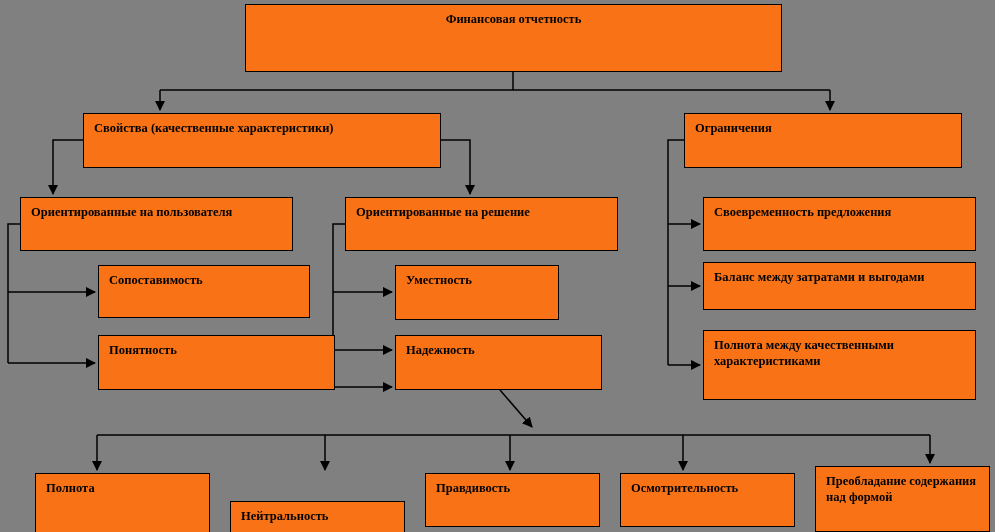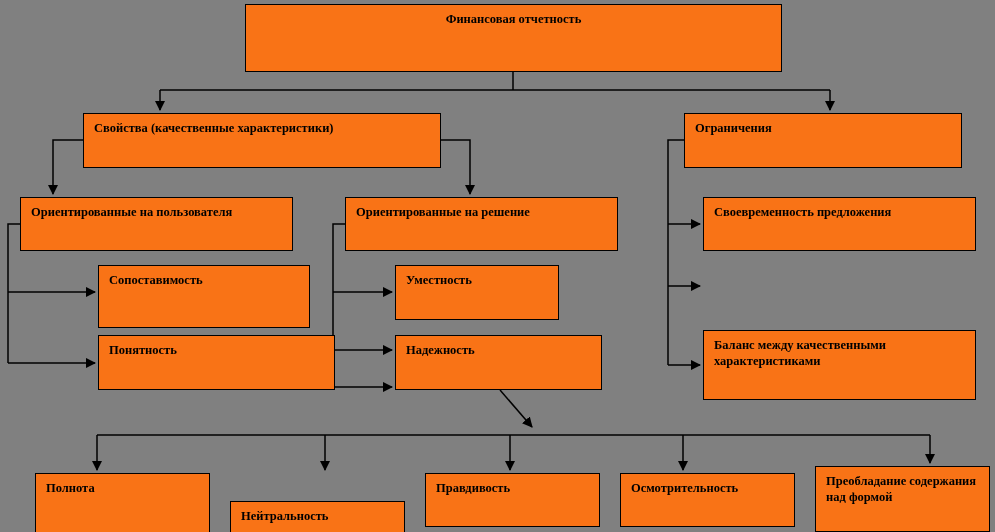--- a/index.html
+++ b/index.html
@@ -34,21 +34,21 @@
   }
   .node.center { text-align: center; }
 
   
   .n-root              { left: 245px; top: 4px;   width: 537px; height: 68px; }
   .n-properties        { left: 83px;  top: 113px; width: 358px; height: 55px; }
   .n-limitations       { left: 684px; top: 113px; width: 278px; height: 55px; }
   .n-user-oriented     { left: 20px;  top: 197px; width: 273px; height: 54px; }
   .n-decision-oriented { left: 345px; top: 197px; width: 273px; height: 54px; }
   .n-timeliness        { left: 703px; top: 197px; width: 273px; height: 54px; }
-  .n-comparability     { left: 98px;  top: 265px; width: 212px; height: 63px; }
+  .n-comparability     { left: 98px;  top: 265px; width: 212px; height: 53px; }
   .n-relevance         { left: 395px; top: 265px; width: 164px; height: 55px; }
   .n-cost-benefit      { left: 703px; top: 262px; width: 273px; height: 48px; }
   .n-understandability { left: 98px;  top: 335px; width: 237px; height: 55px; }
   .n-reliability       { left: 395px; top: 335px; width: 207px; height: 55px; }
   .n-qual-balance      { left: 703px; top: 330px; width: 273px; height: 70px; }
   .n-completeness      { left: 35px;  top: 473px; width: 175px; height: 66px; }
   .n-neutrality        { left: 230px; top: 501px; width: 175px; height: 54px; }
   .n-truthfulness      { left: 425px; top: 473px; width: 175px; height: 54px; }
   .n-prudence          { left: 620px; top: 473px; width: 175px; height: 54px; }
   .n-substance         { left: 815px; top: 466px; width: 175px; height: 66px; }
@@ -107,26 +107,27 @@
   <div class="node n-user-oriented">Ориентированные на пользователя</div>
 
   <div class="node n-decision-oriented">Ориентированные на решение</div>
 
   <div class="node n-timeliness">Своевременность предложения</div>
 
   <div class="node n-comparability">Сопоставимость</div>
 
   <div class="node n-relevance">Уместность</div>
 
+  <div class="node n-cost-benefit">Баланс между затратами и выгодами</div>
 
   <div class="node n-understandability">Понятность</div>
 
   <div class="node n-reliability">Надежность</div>
 
-  <div class="node n-qual-balance">Баланс между качественными характеристиками</div>
+  <div class="node n-qual-balance">Полнота между качественными характеристиками</div>
 
   <div class="node n-completeness">Полнота</div>
 
   <div class="node n-neutrality">Нейтральность</div>
 
   <div class="node n-truthfulness">Правдивость</div>
 
   <div class="node n-prudence">Осмотрительность</div>
 
   <div class="node n-substance">Преобладание содержания над формой</div>

